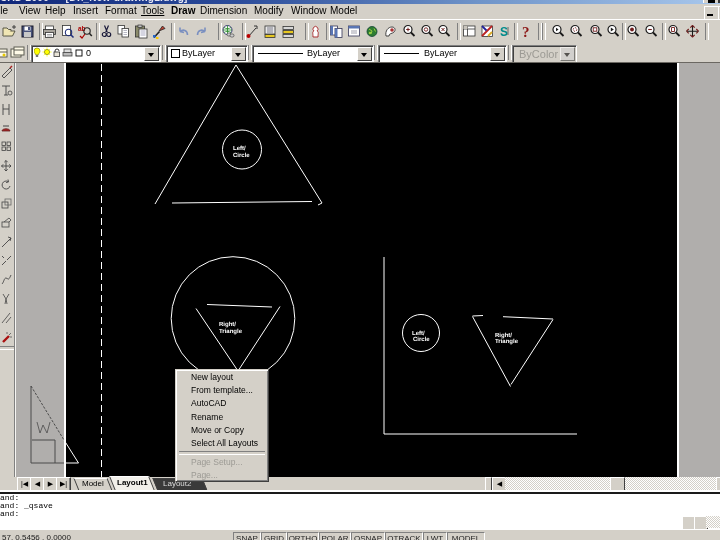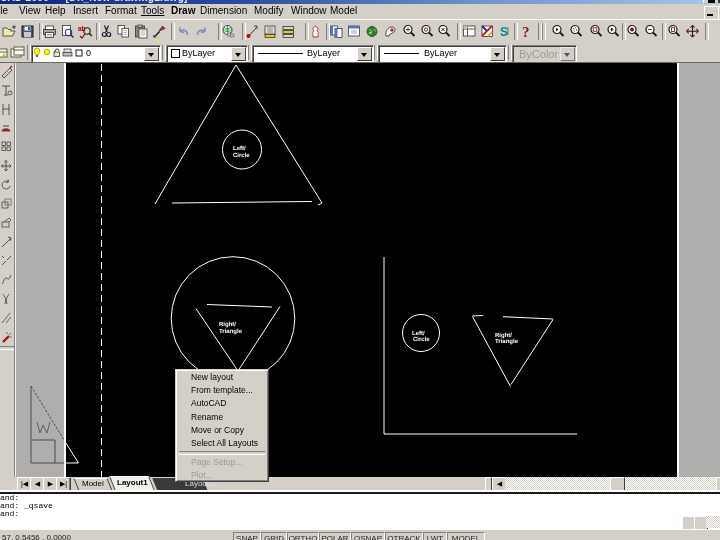--- a/index.html
+++ b/index.html
@@ -411,21 +411,21 @@
     <div class="navb" style="left:29px;top:0;">▶</div>
     <div class="navb" style="left:42px;top:0;">▶|</div>
 
     <div class="abs tabtxt" style="left:62px;top:1px;width:32px;height:11px;background:#d4d0c8;transform:skewX(22deg);border:1px solid #404040;border-top-color:#fff;"></div>
     <div class="abs tabtxt" style="left:68px;top:2px;color:#000;">Model</div>
 
     <div class="abs tabtxt" style="left:98px;top:-1px;width:38px;height:13px;background:#f2f0ea;transform:skewX(22deg);border:1px solid #404040;border-top-color:#fff;"></div>
     <div class="abs tabtxt" style="left:103px;top:1px;font-weight:bold;color:#000;">Layout1</div>
 
     <div class="abs tabtxt" style="left:141px;top:1px;width:48px;height:11px;background:#3a3a3a;transform:skewX(22deg);border:1px solid #404040;"></div>
-    <div class="abs tabtxt" style="left:149px;top:2px;color:#ddd;margin-left:22px;">Layout2</div>
+    <div class="abs tabtxt" style="left:149px;top:2px;color:#ddd;">Layout2</div>
 
     <div class="abs" style="left:471px;top:0;width:5px;height:13px;background:#d4d0c8;border:1px solid;border-color:#fff #404040 #404040 #fff;"></div>
 
     <div class="abs" style="left:478px;top:0;width:13px;height:13px;background:#d4d0c8;border:1px solid;border-color:#fff #404040 #404040 #fff;font-size:7px;text-align:center;line-height:11px;">◀</div>
     <div class="abs" style="left:491px;top:0;width:229px;height:13px;background:repeating-conic-gradient(#fff 0% 25%,#d4d0c8 0% 50%) 0 0/2px 2px;"></div>
     <div class="abs" style="left:596px;top:0;width:13px;height:13px;background:#d4d0c8;border:1px solid;border-color:#fff #404040 #404040 #fff;"></div>
     <div class="abs" style="left:702px;top:0;width:18px;height:13px;background:#d4d0c8;border:1px solid;border-color:#fff #404040 #404040 #fff;"></div>
   </div>
   <div class="abs" style="left:0;top:427px;width:720px;height:2px;background:#fff;"></div>
   <div class="abs" style="left:0;top:429px;width:720px;height:3px;background:#1a1a1a;"></div>
@@ -435,21 +435,21 @@
        box-shadow:inset 1px 1px 0 #fff,inset -1px -1px 0 #808080;">
     <div style="padding-top:1px;">
       <div class="mi">New layout</div>
       <div class="mi">From template...</div>
       <div class="mi">AutoCAD</div>
       <div class="mi">Rename</div>
       <div class="mi">Move or Copy</div>
       <div class="mi">Select All Layouts</div>
       <div style="height:2px;margin:1px 3px;border-top:1px solid #808080;border-bottom:1px solid #fff;"></div>
       <div class="mi gray">Page Setup...</div>
-      <div class="mi gray">Plot...</div>
+      <div class="mi gray">Page...</div>
     </div>
   </div>
 </div>
 
 <div class="abs" style="left:0;top:494px;width:720px;height:35px;background:#fff;font-family:'Liberation Mono',monospace;font-size:8px;color:#000;">
   <div class="abs" style="left:0;top:-1px;">and:</div>
   <div class="abs" style="left:0;top:7px;">and: _qsave</div>
   <div class="abs" style="left:0;top:15px;">and:</div>
   <div class="abs" style="left:682px;top:22px;width:12px;height:12px;background:#d4d0c8;border:1px solid;border-color:#fff #404040 #404040 #fff;"></div>
   <div class="abs" style="left:694px;top:22px;width:12px;height:12px;background:#d4d0c8;border:1px solid;border-color:#fff #404040 #404040 #fff;"></div>

